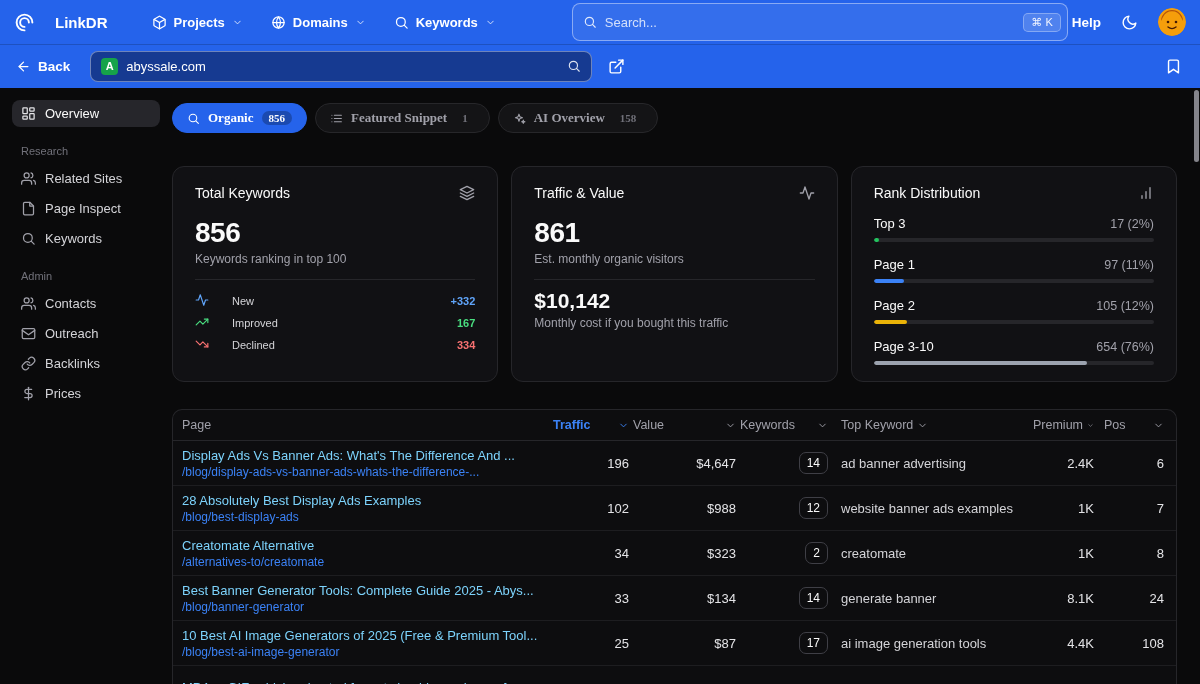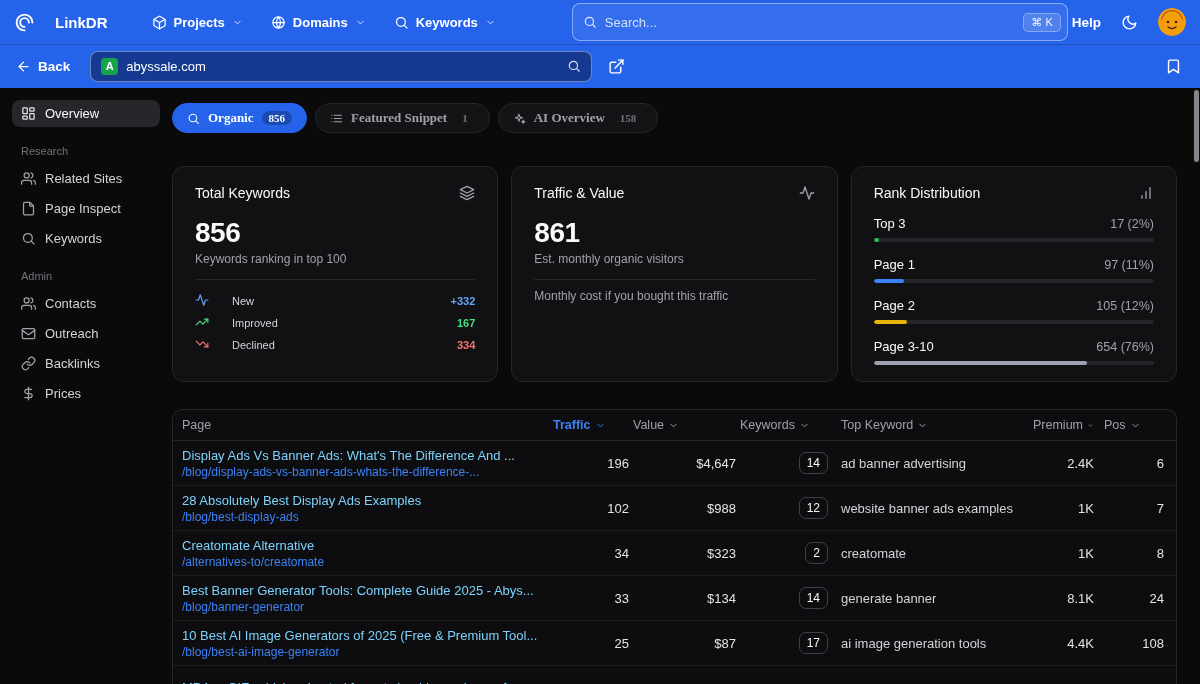--- a/index.html
+++ b/index.html
@@ -79,21 +79,21 @@
   .rank-top .val{font-size:12.5px;color:#a1a1aa}
   .track{height:4px;background:#26262a;border-radius:2px;overflow:hidden}
   .fill{height:100%;border-radius:2px}
 
   
   .table{border:1px solid #26262a;border-bottom:none;border-radius:10px 10px 0 0;background:#0d0d0f;overflow:hidden}
   .t-head,.t-row{display:grid;grid-template-columns:380px 80px 107px 94px 199px 71px 72px;align-items:center}
   .t-head{height:31px;border-bottom:1px solid #26262a;color:#a1a1aa;font-size:12.5px}
   .th{display:flex;align-items:center;gap:4px;cursor:pointer}
   .th svg.chev{width:11px;height:11px}
-  .th.right{justify-content:flex-start}
+  .th.right{justify-content:space-between}
   .th.sorted{color:#3b82f6;font-weight:600}
   .pl{padding-left:9px}.pl7{padding-left:7px}
   .pr4{padding-right:4px}.pr6{padding-right:6px}.pr10{padding-right:10px}.pr12{padding-right:12px}
   .t-row{height:45px;border-bottom:1px solid #1d1d20;cursor:pointer}
   .c-page{min-width:0;padding-left:9px}
   .c-title{font-size:13px;color:#7dd3fc;white-space:nowrap;overflow:hidden;text-overflow:ellipsis}
   .c-url{font-size:12px;color:#3b82f6;margin-top:2px;white-space:nowrap;overflow:hidden;text-overflow:ellipsis}
   .c-num{font-size:13px;color:#e4e4e7;text-align:right}
   .c-kw{display:flex;justify-content:flex-end}
   .badge{min-width:20px;text-align:center;font-size:12px;color:#fafafa;border:1px solid #3f3f46;border-radius:7px;padding:3px 7px}
@@ -415,20 +415,21 @@
         <section class="card">
           <div class="card-head">
             <span>Traffic &amp; Value</span>
             <svg class="icn">
                 <use href="#i-activity"></use>
               </svg>
           </div>
           <div class="big">861</div>
           <div class="caption">Est. monthly organic visitors</div>
           <div class="divider"></div>
+          <div class="big2">$10,142</div>
           <div class="caption">Monthly cost if you bought this traffic</div>
         </section>
 
         <section class="card">
           <div class="card-head">
             <span>Rank Distribution</span>
             <svg class="icn">
                 <use href="#i-bars"></use>
               </svg>
           </div>

